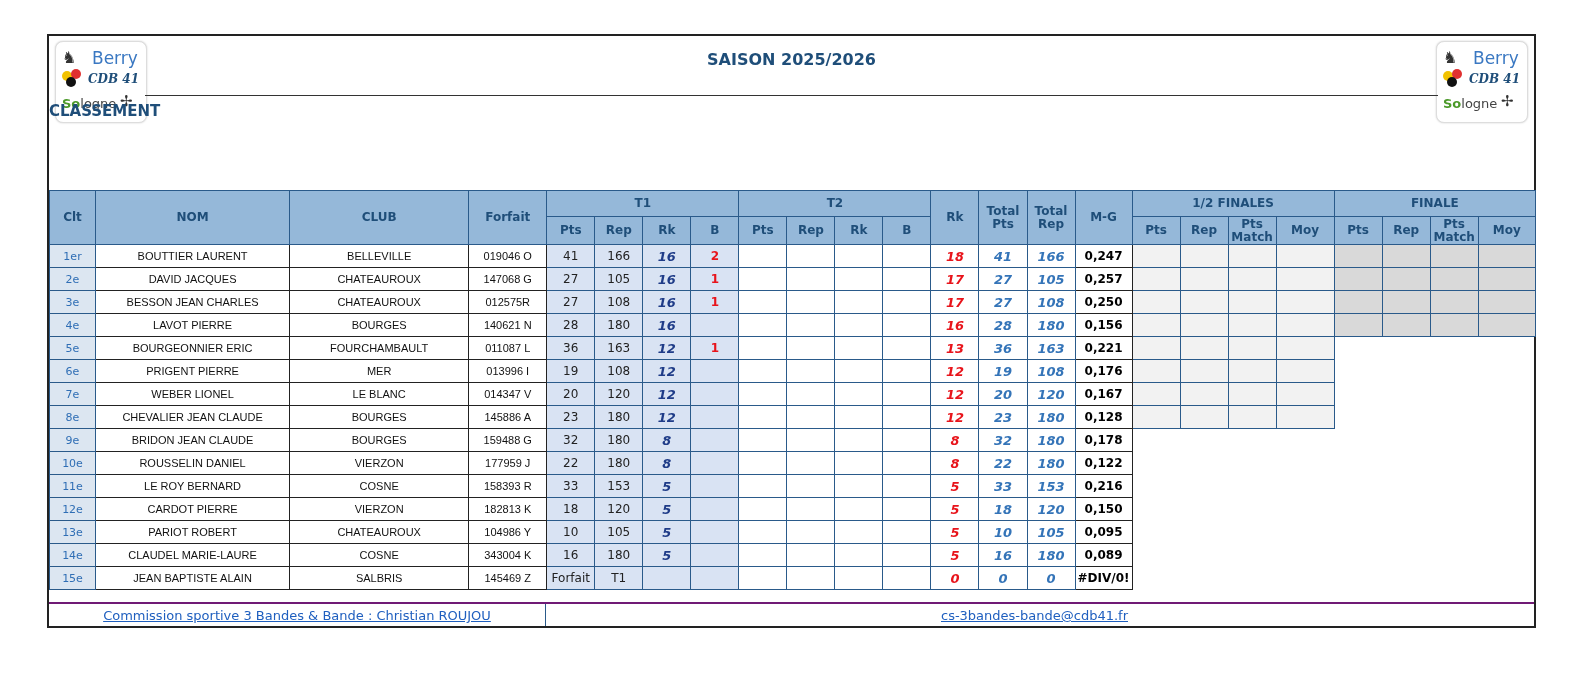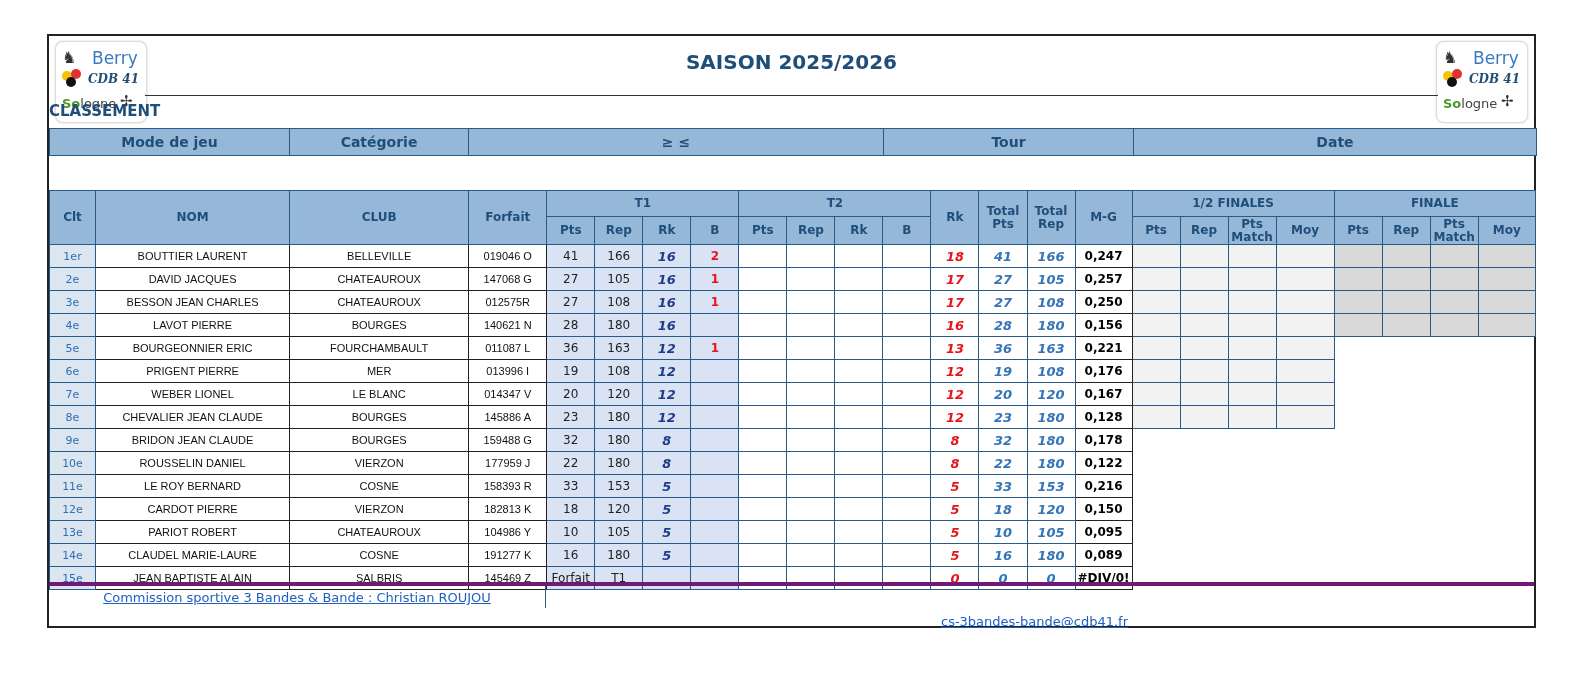--- a/index.html
+++ b/index.html
@@ -8,41 +8,41 @@
   .abs { position:absolute; box-sizing:border-box; }
   .logo { position:absolute; width:90px; height:80px; border:1px solid #ddd; border-radius:8px; background:#fff; box-shadow:0 0 2px #ccc; }
   .logo .l1 { position:absolute; left:36px; top:6px; font-family:"DejaVu Sans", sans-serif; font-size:17px; color:#3a78c2; }
   .logo .goat { position:absolute; left:6px; top:6px; font-size:16px; color:#333; }
   .logo .balls { position:absolute; left:6px; top:29px; width:22px; height:18px; }
   .logo .balls span { position:absolute; width:10px; height:10px; border-radius:50%; }
   .logo .l2 { position:absolute; left:32px; top:30px; font-family:"DejaVu Serif", serif; font-weight:bold; font-style:italic; font-size:12px; color:#1f4e79; }
   .logo .l3 { position:absolute; left:6px; top:54px; font-size:13px; color:#444; }
   .logo .l3 b { color:#4c9a2a; }
   .logo .deer { position:absolute; left:64px; top:50px; font-size:15px; color:#333; }
-  .title { position:absolute; left:0; width:100%; text-align:center; top:14px; font-size:20px; font-weight:bold; color:#1f4e79; }
+  .title { position:absolute; left:0; width:100%; text-align:center; top:14px; font-size:16px; font-weight:bold; color:#1f4e79; }
   .subtitle { position:absolute; left:0; width:100%; text-align:left; top:66px; font-size:15px; font-weight:bold; color:#1f4e79; }
   .hline { position:absolute; height:1px; background:#333; }
   table.grid { position:absolute; border-collapse:collapse; table-layout:fixed; }
   table.grid td { border:1px solid #2a5a8a; padding:0; text-align:center; vertical-align:middle; overflow:hidden; white-space:nowrap; }
   .hdr td { background:#95b8d9; color:#1f4e79; font-weight:bold; }
   .info td { height:26px; font-size:14px; }
   .colh td { font-size:12px; line-height:13px; }
   .row td { height:22px; font-size:11px; }
   .row td.clt { background:#dce6f1; color:#2f6eb5; font-family:"DejaVu Sans", sans-serif; }
   .row td.nm, .row td.cl, .row td.lic { font-family:"Liberation Sans", sans-serif; font-size:11px; color:#111; border-color:#222; }
   .row td.t1 { background:#d9e3f3; font-family:"DejaVu Sans", sans-serif; font-size:12px; color:#222; }
   .row td.rk1 { color:#1f3c88; font-weight:bold; font-style:italic; font-size:13px; }
   .row td.b1 { color:#e8141b; font-weight:bold; font-size:12px; }
   .row td.rk { color:#e8141b; font-weight:bold; font-style:italic; font-size:13px; }
   .row td.tot { color:#3474b8; font-weight:bold; font-style:italic; font-size:13px; }
   .row td.mg { color:#000; font-weight:bold; font-size:12px; border-color:#222; }
   .row td.sf { background:#f2f2f2; }
   .row td.fn { background:#d9d9d9; }
   .row td.none { border:none; background:transparent; }
-  .footer { position:absolute; left:0; top:546px; width:100%; height:22px; border-top:4px solid #701a75; }
+  .footer { position:absolute; left:0; top:566px; width:100%; height:22px; border-top:2px solid #701a75; }
   .footer a { color:#1f5fbf; text-decoration:underline; font-family:"DejaVu Sans", sans-serif; font-size:13px; }
 </style>
 </head>
 <body>
 
 <div class="sheet">
 
   <div class="logo" style="left:6px; top:5px;">
     <span class="goat">♞</span>
     <span class="l1">Berry</span>
@@ -75,27 +75,20 @@
 
   <table class="grid hdr info" style="left:0; top:92px; width:1487px;">
     <colgroup>
         <col style="width:240px">
         <col style="width:179px">
         <col style="width:415px">
         <col style="width:250px">
         <col style="width:403px">
       </colgroup>
     <tbody>
-        <tr>
-      <td>Mode de jeu</td>
-      <td>Catégorie</td>
-      <td>≥  ≤</td>
-      <td>Tour</td>
-      <td>Date</td>
-    </tr>
   </tbody>
     </table>
 
   <table class="grid" id="main" style="left:0; top:154px; width:1487px;">
     <colgroup>
       <col style="width:46px">
         <col style="width:194px">
         <col style="width:179px">
         <col style="width:78px">
       <col style="width:48px">
@@ -489,21 +482,21 @@
           <td class="none"></td>
           <td class="none"></td>
           <td class="none"></td>
           <td class="none"></td>
           <td class="none"></td>
         </tr>
         <tr class="row">
           <td class="clt">14e</td>
           <td class="nm">CLAUDEL MARIE-LAURE</td>
           <td class="cl">COSNE</td>
-          <td class="lic">191277 K</td>
+          <td class="lic">343004 K</td>
           <td class="t1">16</td>
           <td class="t1">180</td>
           <td class="t1 rk1">5</td>
           <td class="t1 b1"></td>
           <td></td>
           <td></td>
           <td></td>
           <td></td>
           <td class="rk">5</td>
           <td class="tot">16</td>
@@ -544,17 +537,17 @@
           <td class="none"></td>
           <td class="none"></td>
         </tr>
       </tbody>
   </table>
 
   <div class="footer">
     <div class="abs" style="left:0; top:0; width:497px; height:22px; border-right:1px solid #2a5a8a; text-align:center; line-height:22px;">
       <a href="#">Commission sportive 3 Bandes &amp; Bande : Christian ROUJOU</a>
     </div>
-    <div class="abs" style="left:497px; top:0; width:990px; height:22px; text-align:right; padding-right:408px; line-height:22px;margin-top:24px;">
+    <div class="abs" style="left:497px; top:0; width:990px; height:22px; text-align:right; padding-right:408px; line-height:22px;">
       <a href="#">cs-3bandes-bande@cdb41.fr</a>
     </div>
   </div>
 </div>
 
 </body></html>

